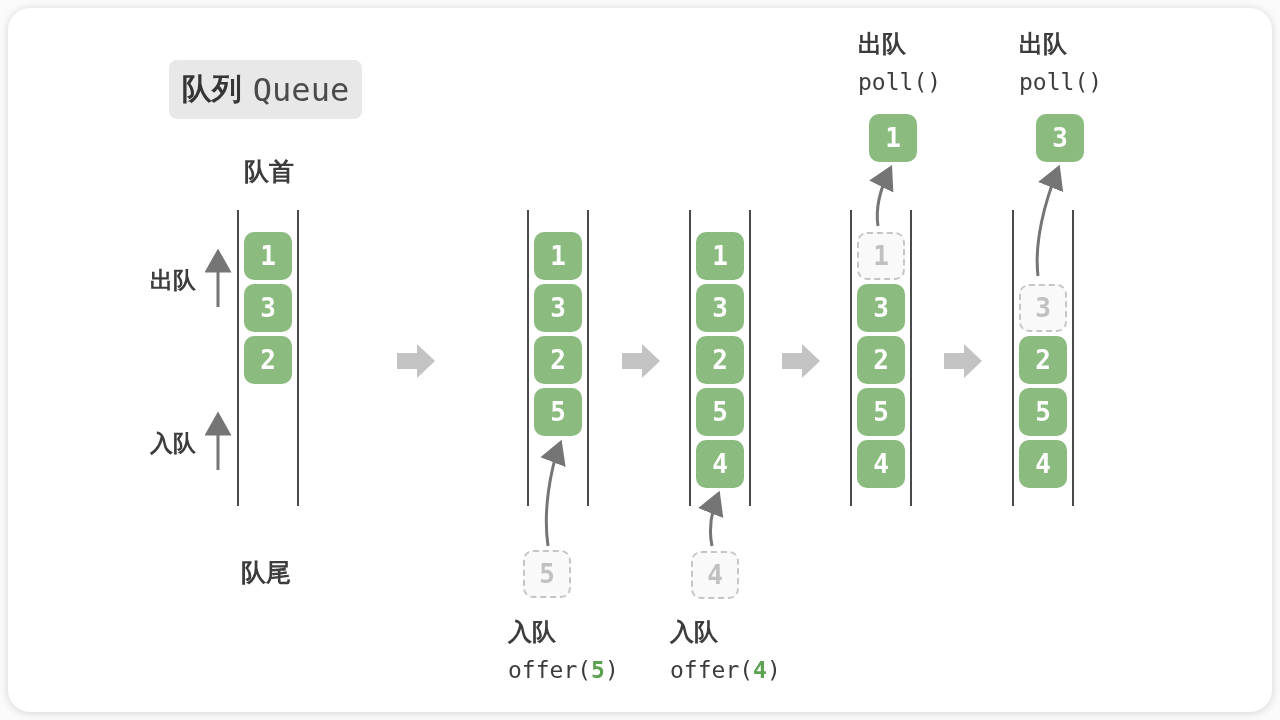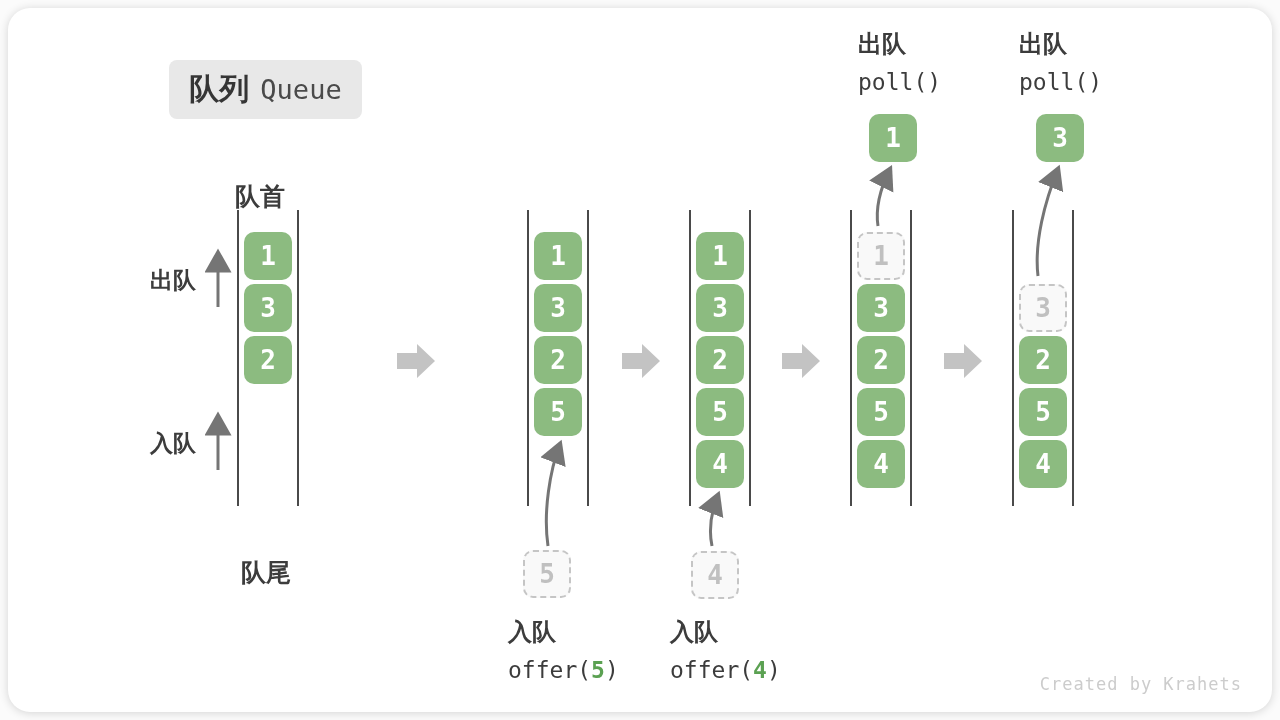--- a/index.html
+++ b/index.html
@@ -7,21 +7,21 @@
           font-family:"Liberation Sans",sans-serif;color:var(--text-dark,#3c3c3c);}
   .card{position:absolute;left:8px;top:8px;right:8px;bottom:8px;background:#fff;
         border-radius:22px;box-shadow:0 1px 10px rgba(0,0,0,.16);}
   .layer{position:absolute;left:0;top:0;width:1280px;height:720px;}
   svg.layer{pointer-events:none;}
 
   .badge{position:absolute;left:169px;top:44px;width:193px;height:59px;
          background:var(--badge-bg,#e8e8e8);border-radius:8px;
          display:flex;align-items:center;justify-content:center;gap:11px;margin-top:16px;}
   .badge .zh{font-weight:700;font-size:30px;color:#353535;}
-  .badge .en{font-family:"DejaVu Sans Mono",monospace;font-size:27px;color:#4a4a4a;}
+  .badge .en{font-family:"DejaVu Sans Mono",monospace;font-size:32px;color:#4a4a4a;}
 
   .cn-head{position:absolute;transform:translateX(-50%);font-size:25px;font-weight:700;}
   .side-label{position:absolute;font-size:23px;font-weight:700;}
 
   .column{position:absolute;top:210px;height:296px;width:62px;box-sizing:border-box;
           border-left:2px solid #4a4a4a;border-right:2px solid #4a4a4a;}
 
   .qbox{position:absolute;width:48px;height:48px;border-radius:10px;box-sizing:border-box;
         display:flex;align-items:center;justify-content:center;
         font-family:"DejaVu Sans Mono",monospace;font-weight:700;font-size:26px;}
@@ -65,21 +65,21 @@
       <path d="M 218 307 L 218 253" marker-end="url(#ah)"></path>
       <path d="M 218 470 L 218 416" marker-end="url(#ah)"></path>
     </g>
   </svg>
 
   <div class="badge">
     <span class="zh">队列</span>
     <span class="en">Queue</span>
   </div>
 
-  <div class="cn-head" style="left:260px;top:155px;margin-top:25px;">队首</div>
+  <div class="cn-head" style="left:269px;top:155px;">队首</div>
   <div class="cn-head" style="left:266px;top:556px;">队尾</div>
 
   <div class="side-label" style="left:150px;top:265px;">出队</div>
   <div class="side-label" style="left:150px;top:428px;">入队</div>
 
   <div class="column" style="left:237px;"></div>
   <div class="column" style="left:527px;"></div>
   <div class="column" style="left:689px;"></div>
   <div class="column" style="left:850px;"></div>
   <div class="column" style="left:1012px;"></div>
@@ -121,14 +121,13 @@
       <div class="qbox solid" style="left: 1019px; top: 336px;">2</div>
       <div class="qbox solid" style="left: 1019px; top: 388px;">5</div>
       <div class="qbox solid" style="left: 1019px; top: 440px;">4</div>
       <div class="qbox solid" style="left: 1036px; top: 114px;">3</div>
       <div class="op" style="left: 1019px; top: 28px;">
         <div class="action">出队</div>
         <div class="code"><span>poll()</span><span class="arg"></span><span></span></div>
       </div>
     </div>
 
-  <div class="watermark">Created by Krahets</div>
 </div>
 
 </body></html>

